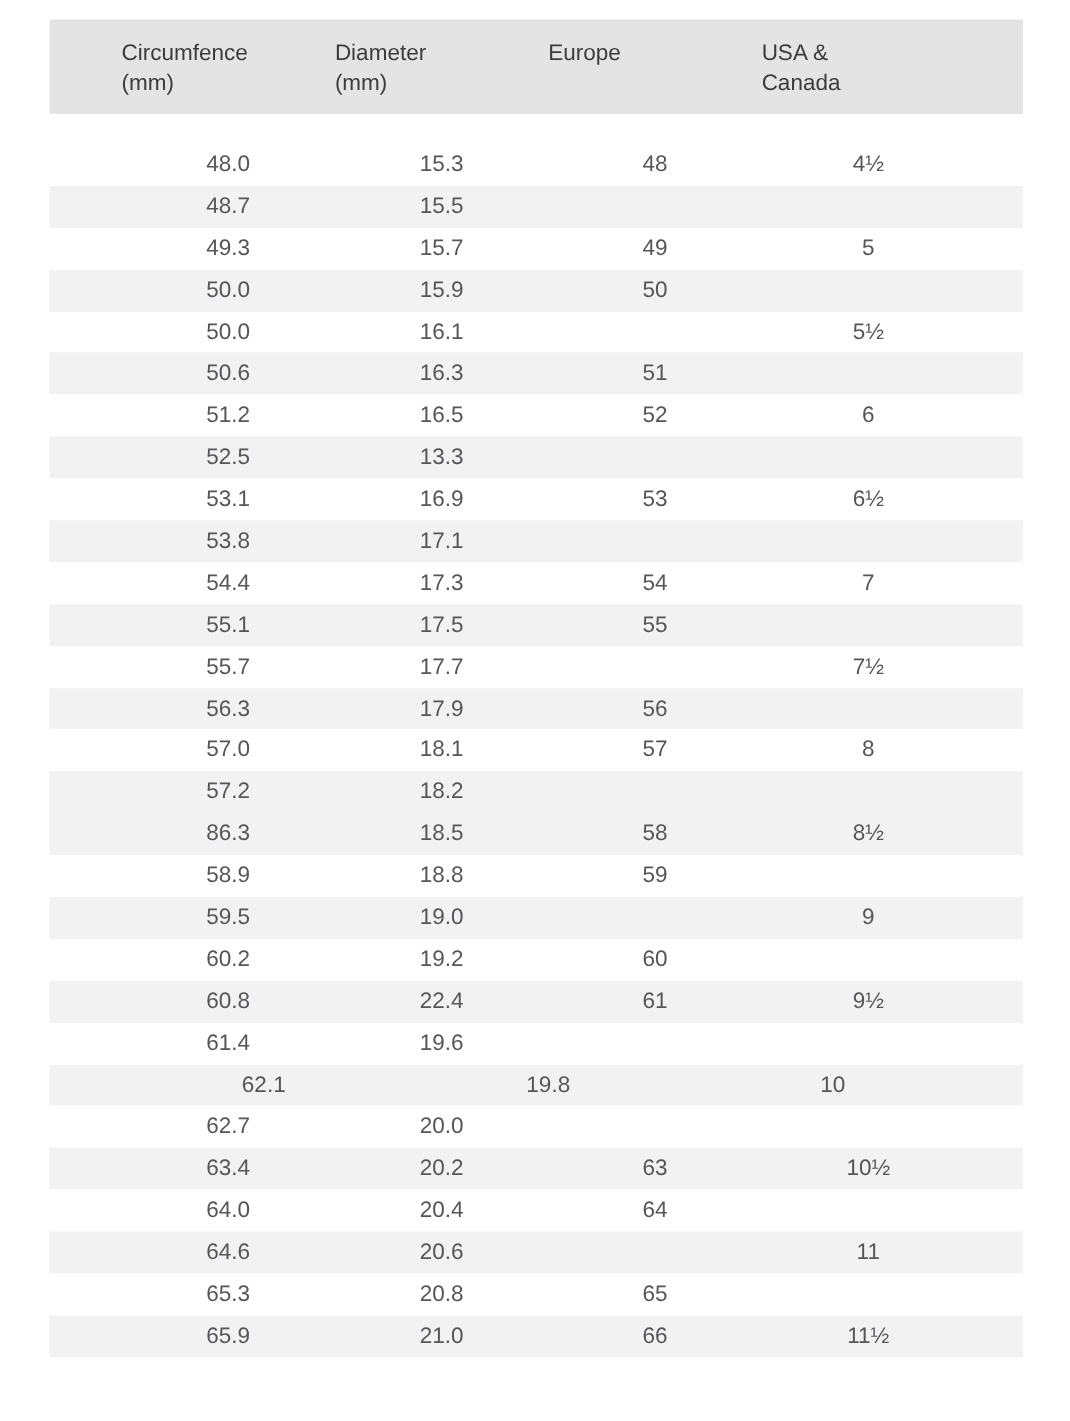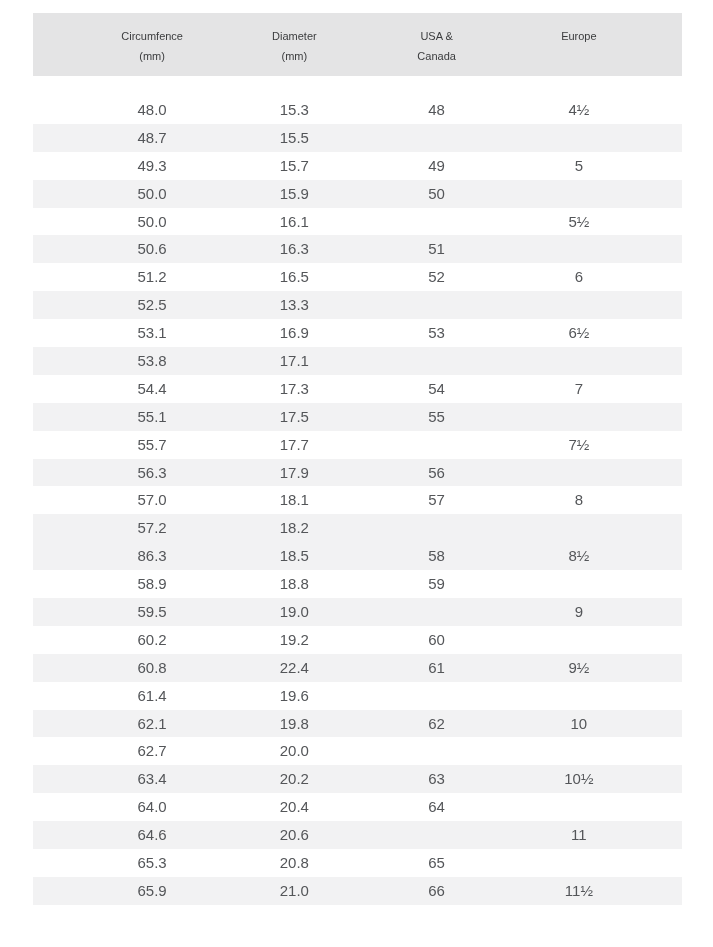--- a/index.html
+++ b/index.html
@@ -19,23 +19,23 @@
     width: 649px;
   }
   .thead {
     height: 63px;
     background: var(--header-bg, #e4e4e5);
     display: flex;
     padding: 13px 32px 0 48px;
   }
   .th {
     flex: 1 1 0;
-    text-align: center;
+    text-align: left;
     color: var(--header-text, #3b3c3e);
-    font-size: 11px;
+    font-size: 15px;
   }
   .th-line {
     display: block;
     height: 20px;
     line-height: 20px;
   }
   .tbody { margin-top: 20px; }
   .row {
     display: flex;
     align-items: flex-start;
@@ -64,26 +64,26 @@
     <div class="thead">
       <div class="th">
         <span class="th-line">Circumfence</span>
         <span class="th-line">(mm)</span>
       </div>
       <div class="th">
         <span class="th-line">Diameter</span>
         <span class="th-line">(mm)</span>
       </div>
       <div class="th">
+        <span class="th-line">Europe</span>
+        <span class="th-line"></span>
+      </div>
+      <div class="th">
         <span class="th-line">USA &amp;</span>
         <span class="th-line">Canada</span>
-      </div>
-      <div class="th">
-        <span class="th-line">Europe</span>
-        <span class="th-line"></span>
       </div>
     </div>
 
     <div class="tbody">
         <div class="row">
     <div class="td">48.0</div>
     <div class="td">15.3</div>
     <div class="td">48</div>
     <div class="td">4½</div>
   </div>
@@ -209,21 +209,20 @@
   </div>
         <div class="row">
     <div class="td">61.4</div>
     <div class="td">19.6</div>
     <div class="td"></div>
     <div class="td"></div>
   </div>
         <div class="row striped">
     <div class="td">62.1</div>
     <div class="td">19.8</div>
-    <div class="td">62</div>
     <div class="td">10</div>
   </div>
         <div class="row">
     <div class="td">62.7</div>
     <div class="td">20.0</div>
     <div class="td"></div>
     <div class="td"></div>
   </div>
         <div class="row striped">
     <div class="td">63.4</div>

